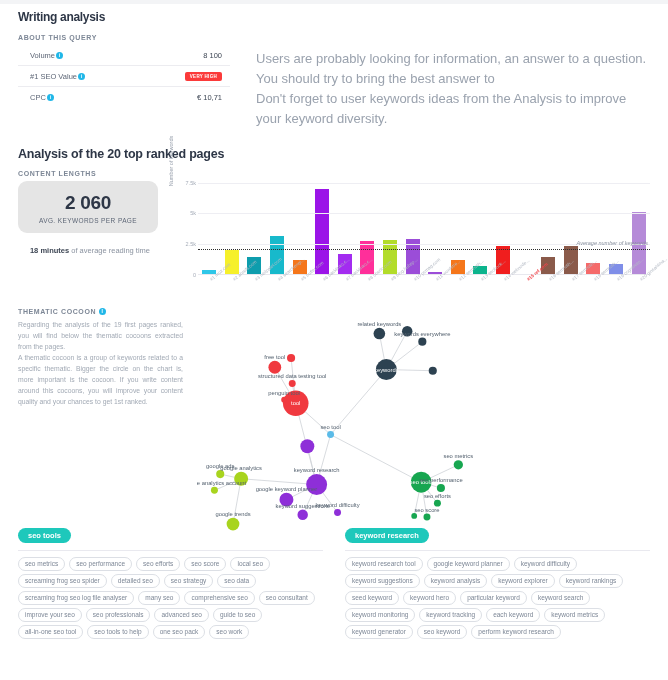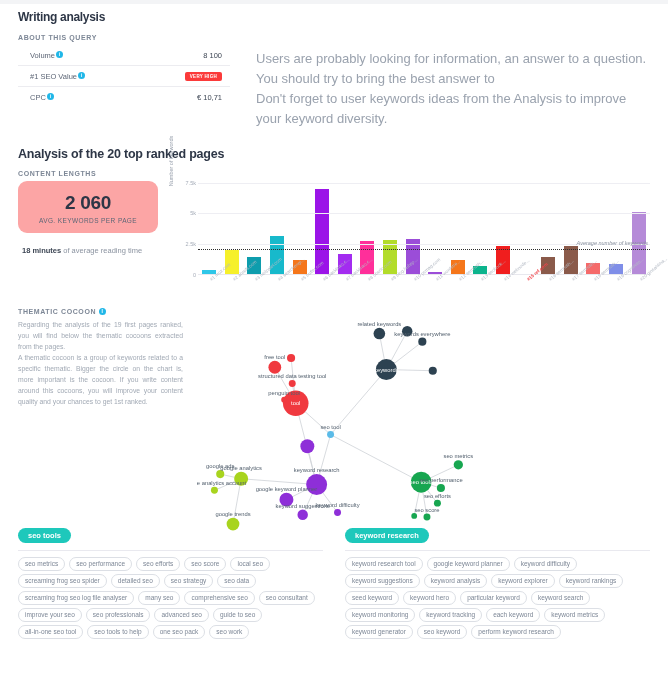--- a/index.html
+++ b/index.html
@@ -28,21 +28,21 @@
 
   
   .about-row { display: flex; gap: 26px; }
   .kv-table { width: 212px; flex: 0 0 212px; }
   .kv-row {
     display: flex; align-items: center; justify-content: space-between;
     border-bottom: 1px solid #ececf0;
     height: 21px; padding: 0 8px 0 12px;
   }
   .kv-row:last-child { border-bottom: none; }
-  .kv-label { font-size: 7.5px; color: #5d6676; display: flex; align-items: flex-start; gap: 1px; }
+  .kv-label { font-size: 7.5px; color: #5d6676; display: flex; align-items: center; gap: 1px; }
   .kv-value { font-size: 7.5px; color: #3d4654; }
   .info-dot {
     display: inline-block; width: 7px; height: 7px; border-radius: 50%;
     background: #21b7e8; color: #fff; font-size: 5px; line-height: 7px;
     text-align: center; font-weight: bold;
   }
   .badge-red {
     background: #fb3a3a; color: #fff; font-size: 4.5px; font-weight: bold;
     letter-spacing: .3px; padding: 2px 5px; border-radius: 2px;
   }
@@ -57,26 +57,26 @@
   .query-info p { font-size: 13px; color: #9aa2ae; line-height: 1.55; }
 
   
   .analysis-title {
     font-size: 12.5px; font-weight: bold; color: #2d3646;
     letter-spacing: -0.2px; margin: 17px 0 9px 0;
   }
   .content-row { display: flex; gap: 10px; }
   .stat-col { width: 140px; flex: 0 0 140px; }
   .stat-card {
-    background: #fca5a5; border-radius: 9px; padding: 11px 6px 9px 6px;
+    background: #e5e5e5; border-radius: 9px; padding: 11px 6px 9px 6px;
     text-align: center;
   }
   .stat-num { font-size: 19px; font-weight: bold; color: #2d3646; letter-spacing: -0.3px; }
   .stat-sub { font-size: 6.5px; color: #5d6676; letter-spacing: .4px; margin-top: 3px; }
-  .reading-time { font-size: 7.5px; color: #8b93a0; margin-top: 13px; padding-left: 4px; }
+  .reading-time { font-size: 7.5px; color: #8b93a0; margin-top: 13px; padding-left: 4px; text-align: center; }
   .reading-time b { color: #3d4654; }
 
   
   .chart-wrap { flex: 1; position: relative; height: 105px; margin-top: 2px; }
   .y-axis-title {
     position: absolute; left: 0px; top: 14px;
     font-size: 5.5px; color: #9aa2ae;
     transform: rotate(-90deg); transform-origin: left top;
     white-space: nowrap; width: 72px; text-align: center;
   }

